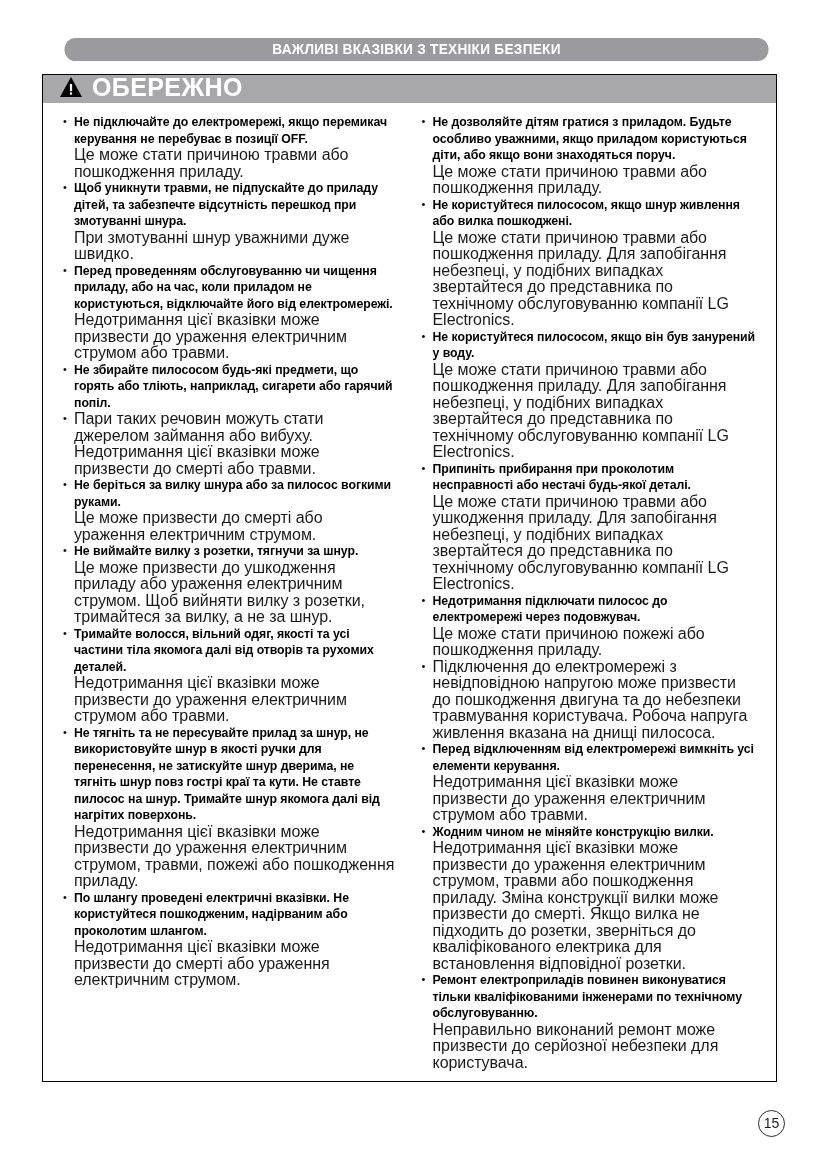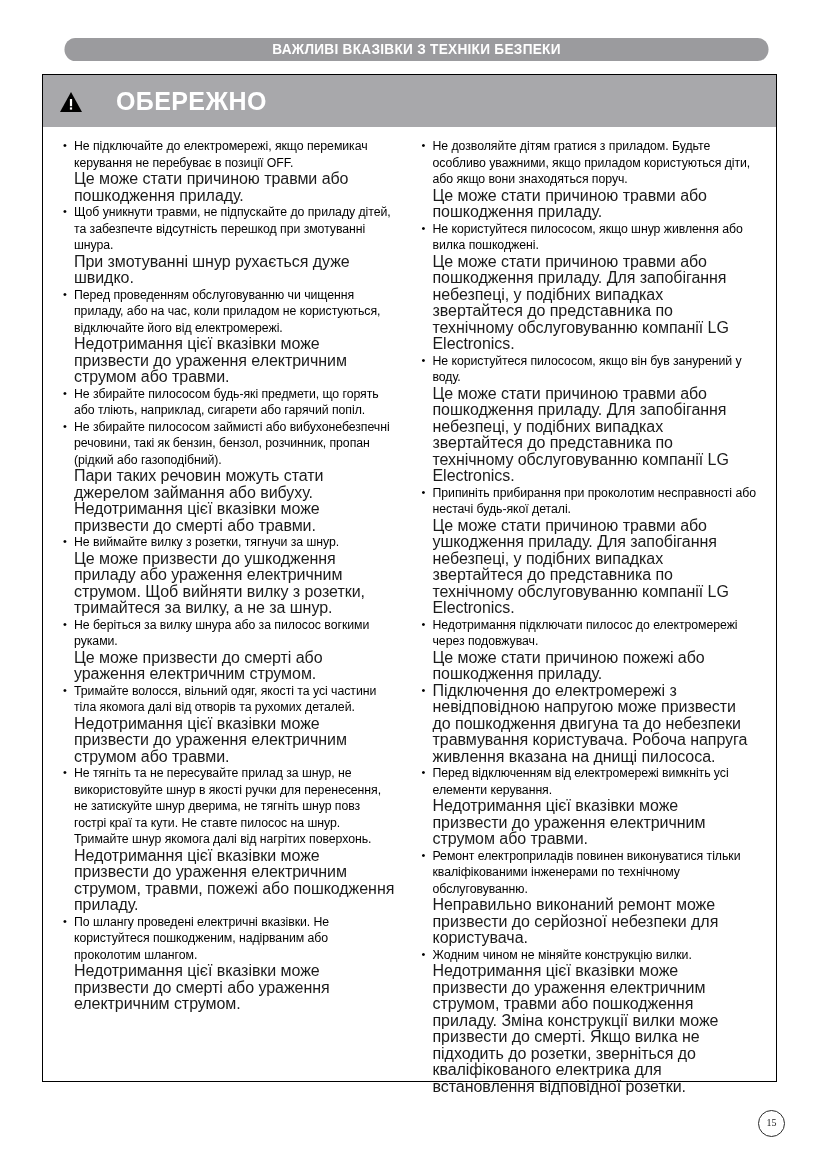--- a/index.html
+++ b/index.html
@@ -40,27 +40,26 @@
     position: absolute;
     left: 42px;
     top: 74px;
     width: 735px;
     height: 1008px;
     border: 1.6px solid #000000;
     background: #ffffff;
     box-sizing: border-box;
   }
   .caution-header {
-    height: 52px;
+    height: 28px;
     background: #a8a8ab;
     display: flex;
-    align-items: center;
+    align-items: flex-start;
     padding-left: 16px;
     box-sizing: border-box;
-    gap: 24px;
   }
   .warn-triangle {
     width: 24px;
     height: 22px;
     position: relative;
     flex: 0 0 auto;
     margin-right: 9px;
     margin-top: 1px;
   }
   .warn-triangle svg { display: block; }
@@ -101,21 +100,21 @@
     content: "\2022";
     position: absolute;
     left: 0;
     top: -1px;
     font-size: 11px;
     line-height: 16.5px;
     color: #000000;
   }
   .hd {
     font-size: 12.3px;
-    font-weight: normal;
+    font-weight: bold;
     line-height: 16.5px;
     color: #000000;
     letter-spacing: -0.05px;
   }
   .bd {
     font-size: 16px;
     font-weight: normal;
     line-height: 16.5px;
     color: #1a1a1a;
     letter-spacing: -0.05px;
@@ -125,23 +124,23 @@
   .page-number {
     position: absolute;
     left: 758px;
     top: 1110px;
     width: 25px;
     height: 25px;
     border: 1.3px solid #2a2a2a;
     border-radius: 50%;
     text-align: center;
     line-height: 24px;
-    font-size: 10px;
+    font-size: 14px;
     color: #1a1a1a;
-    font-family: Liberation Serif, serif;
+    font-family: Liberation Sans, sans-serif;
   }
 </style>
 </head>
 <body>
 
 <div class="page-banner">ВАЖЛИВІ ВКАЗІВКИ З ТЕХНІКИ БЕЗПЕКИ</div>
 
 <div class="caution-box">
 
   <div class="caution-header">
@@ -158,42 +157,41 @@
   <div class="columns">
 
     <div class="col left">
       <ul class="items">
         <li>
           <div class="hd">Не підключайте до електромережі, якщо перемикач керування не перебуває в позиції OFF.</div>
           <div class="bd">Це може стати причиною травми або пошкодження приладу.</div>
         </li>
         <li>
           <div class="hd">Щоб уникнути травми, не підпускайте до приладу дітей, та забезпечте відсутність перешкод при змотуванні шнура.</div>
-          <div class="bd">При змотуванні шнур рухається дуже швидко.</div>
+          <div class="bd">При змотуванні шнур уважними дуже швидко.</div>
         </li>
         <li>
           <div class="hd">Перед проведенням обслуговуванню чи чищення приладу, або на час, коли приладом не користуються, відключайте його від електромережі.</div>
           <div class="bd">Недотримання цієї вказівки може призвести до ураження електричним струмом або травми.</div>
         </li>
         <li>
           <div class="hd">Не збирайте пилососом будь-які предмети, що горять або тліють, наприклад, сигарети або гарячий попіл.</div>
         </li>
         <li>
-          <div class="hd">Не збирайте пилососом займисті або вибухонебезпечні речовини, такі як бензин, бензол, розчинник, пропан (рідкий або газоподібний).</div>
           <div class="bd">Пари таких речовин можуть стати джерелом займання або вибуху. Недотримання цієї вказівки може призвести до смерті або травми.</div>
+        </li>
+        <li>
+          <div class="hd">Не беріться за вилку шнура або за пилосос вогкими руками.</div>
+          <div class="bd">Це може призвести до смерті або ураження електричним струмом.</div>
         </li>
         <li>
           <div class="hd">Не виймайте вилку з розетки, тягнучи за шнур.</div>
           <div class="bd">Це може призвести до ушкодження приладу або ураження електричним струмом. Щоб вийняти вилку з розетки, тримайтеся за вилку, а не за шнур.</div>
         </li>
         <li>
-          <div class="hd">Не беріться за вилку шнура або за пилосос вогкими руками.</div>
-          <div class="bd">Це може призвести до смерті або ураження електричним струмом.</div>
-        </li>
-        <li>
           <div class="hd">Тримайте волосся, вільний одяг, якості та усі частини тіла якомога далі від отворів та рухомих деталей.</div>
           <div class="bd">Недотримання цієї вказівки може призвести до ураження електричним струмом або травми.</div>
         </li>
         <li>
           <div class="hd">Не тягніть та не пересувайте прилад за шнур, не використовуйте шнур в якості ручки для перенесення, не затискуйте шнур дверима, не тягніть шнур повз гострі краї та кути. Не ставте пилосос на шнур. Тримайте шнур якомога далі від нагрітих поверхонь.</div>
           <div class="bd">Недотримання цієї вказівки може призвести до ураження електричним струмом, травми, пожежі або пошкодження приладу.</div>
         </li>
         <li>
           <div class="hd">По шлангу проведені електричні вказівки. Не користуйтеся пошкодженим, надірваним або проколотим шлангом.</div>
           <div class="bd">Недотримання цієї вказівки може призвести до смерті або ураження електричним струмом.</div>
@@ -224,26 +222,26 @@
           <div class="bd">Це може стати причиною пожежі або пошкодження приладу.</div>
         </li>
         <li>
           <div class="bd">Підключення до електромережі з невідповідною напругою може призвести до пошкодження двигуна та до небезпеки травмування користувача. Робоча напруга живлення вказана на днищі пилососа.</div>
         </li>
         <li>
           <div class="hd">Перед відключенням від електромережі вимкніть усі елементи керування.</div>
           <div class="bd">Недотримання цієї вказівки може призвести до ураження електричним струмом або травми.</div>
         </li>
         <li>
+          <div class="hd">Жодним чином не міняйте конструкцію вилки.</div>
+          <div class="bd">Недотримання цієї вказівки може призвести до ураження електричним струмом, травми або пошкодження приладу. Зміна конструкції вилки може призвести до смерті. Якщо вилка не підходить до розетки, зверніться до кваліфікованого електрика для встановлення відповідної розетки.</div>
+        </li>
+        <li>
           <div class="hd">Ремонт електроприладів повинен виконуватися тільки кваліфікованими інженерами по технічному обслуговуванню.</div>
           <div class="bd">Неправильно виконаний ремонт може призвести до серйозної небезпеки для користувача.</div>
         </li>
-        <li>
-          <div class="hd">Жодним чином не міняйте конструкцію вилки.</div>
-          <div class="bd">Недотримання цієї вказівки може призвести до ураження електричним струмом, травми або пошкодження приладу. Зміна конструкції вилки може призвести до смерті. Якщо вилка не підходить до розетки, зверніться до кваліфікованого електрика для встановлення відповідної розетки.</div>
-        </li>
       </ul>
     </div>
 
   </div>
 </div>
 
 <div class="page-number">15</div>
 
 </body></html>

